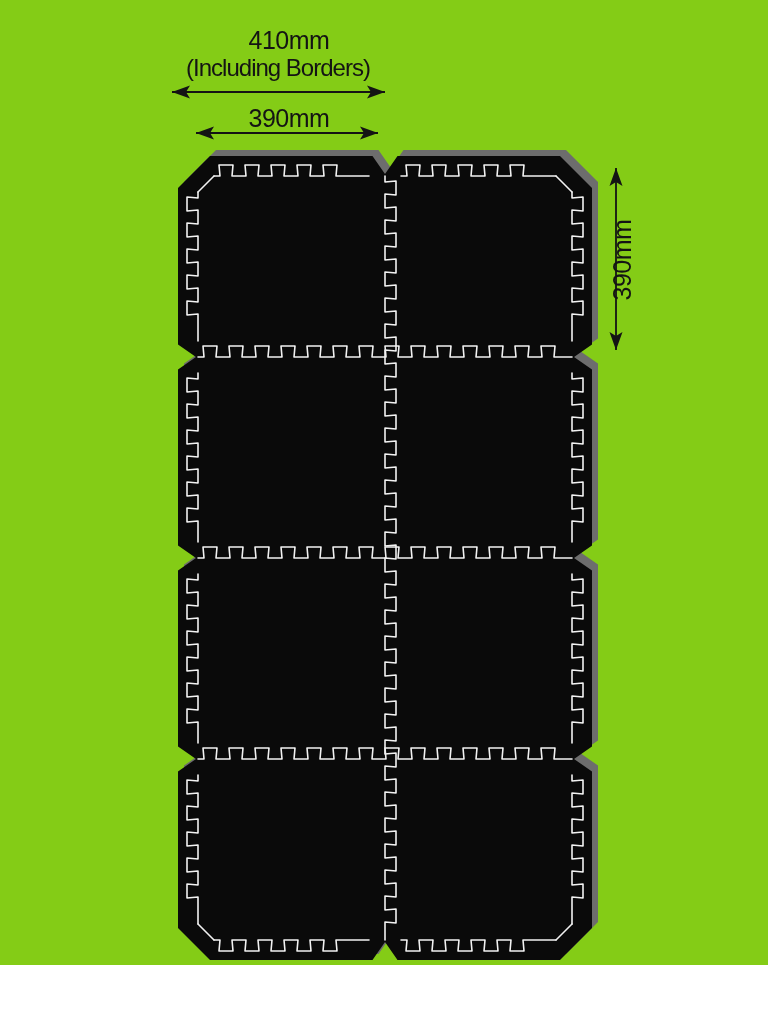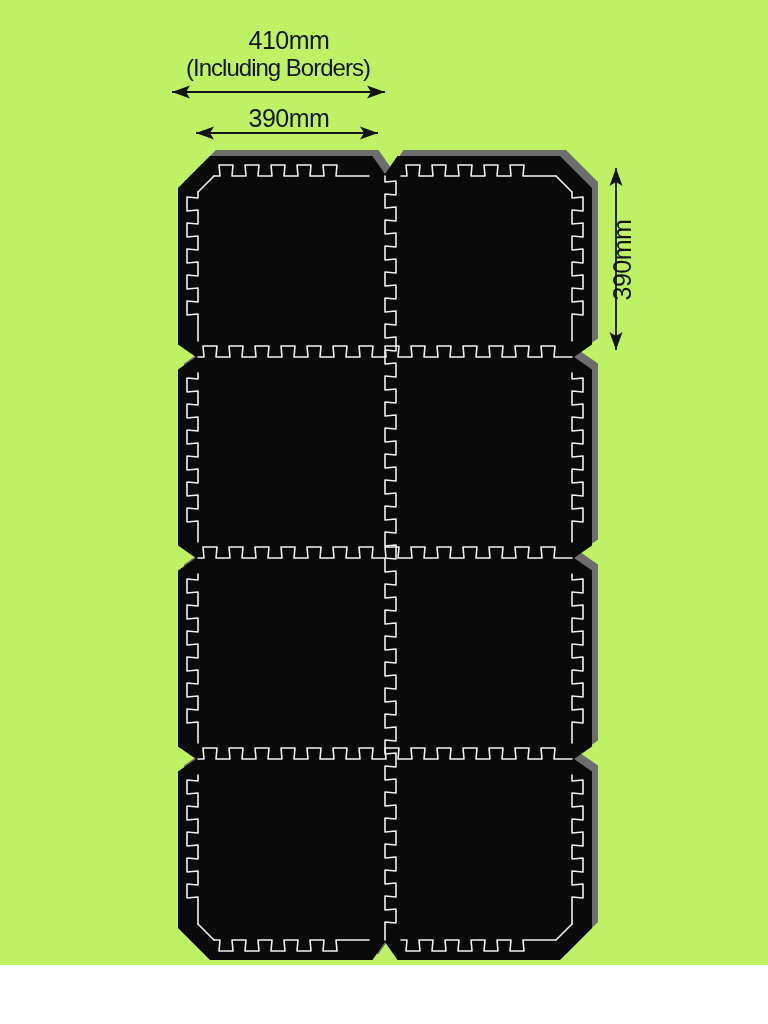--- a/index.html
+++ b/index.html
@@ -8,21 +8,21 @@
     background: #ffffff;
     width: 768px;
     height: 1024px;
     overflow: hidden;
     font-family: "Liberation Sans", sans-serif;
   }
   .canvas {
     position: relative;
     width: 768px;
     height: 965px;
-    background: #bef264;
+    background: #84cc16;
   }
   svg { display: block; }
   text {
     font-family: "Liberation Sans", sans-serif;
     fill: #141414;
   }
   .dim-label {
     font-size: 25px;
     letter-spacing: -0.5px;
   }

